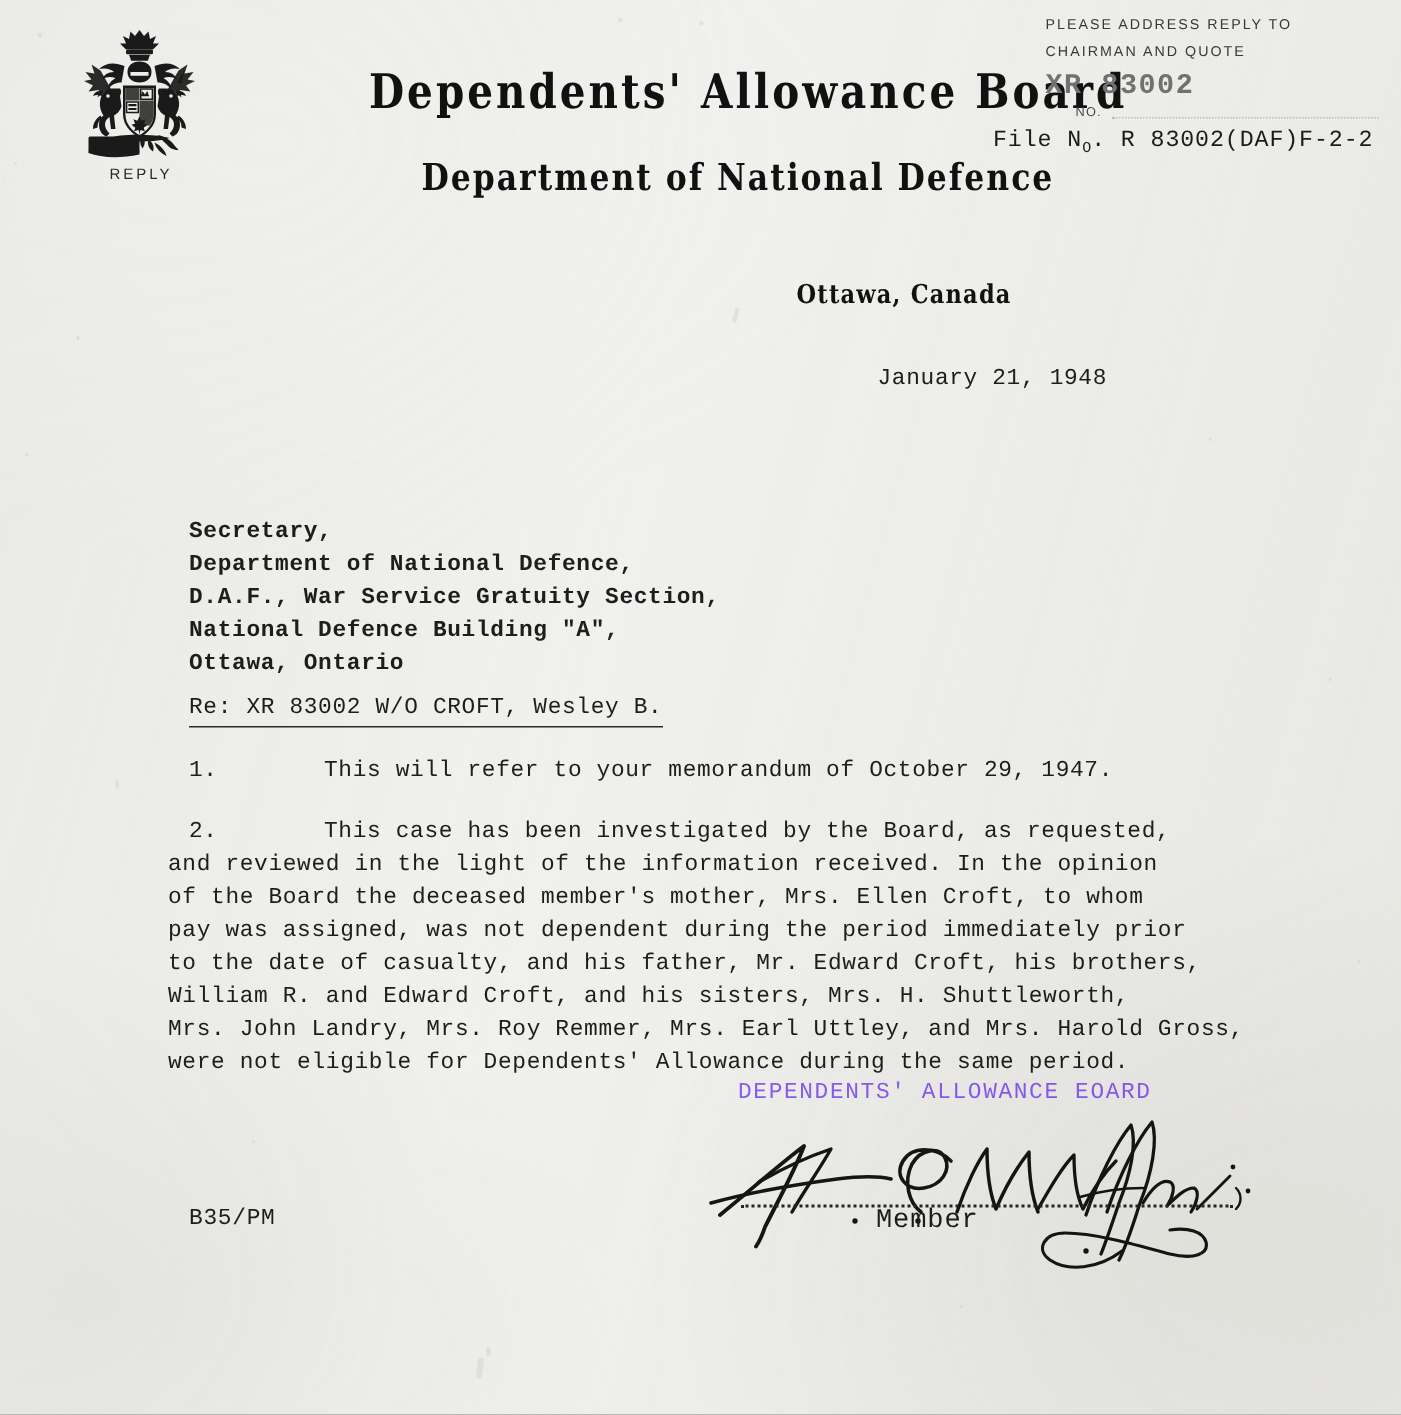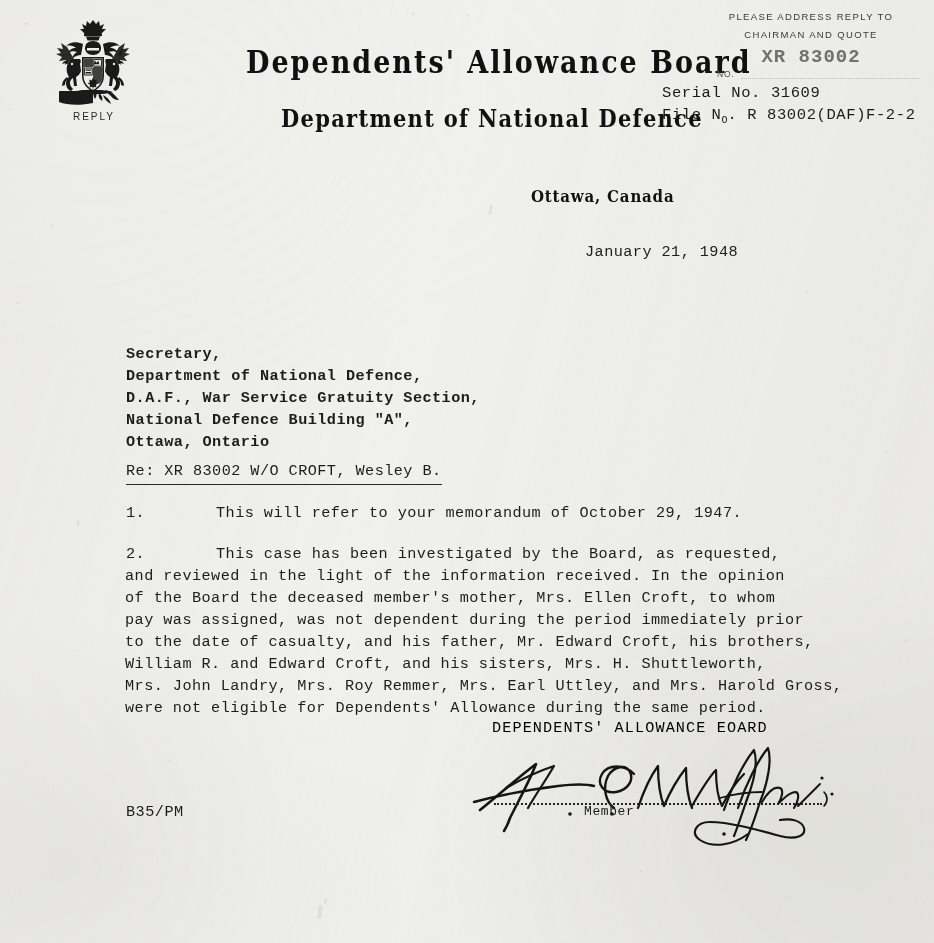--- a/index.html
+++ b/index.html
@@ -100,21 +100,21 @@
     transform: scaleY(1.16);
     transform-origin: left top;
   }
 
   
   #reply-block {
     position: absolute;
     left: 697px;
     top: 8px;
     width: 228px;
-    text-align: center;
+    text-align: left;
     font-family: "Liberation Sans", sans-serif;
     color: #3a3a3a;
   }
   .reply-small {
     font-size: 9.5px;
     letter-spacing: 1.35px;
     line-height: 18px;
     white-space: nowrap;
   }
   #reply-number {
@@ -178,31 +178,31 @@
     left: 126px;
     top: 460px;
     padding-bottom: 2px;
     border-bottom: 1.6px solid #2a2a2a;
     display: inline-block;
   }
   #para-1-num { left: 126px; top: 502px; }
   #para-1-text { left: 216px; top: 502px; }
   #para-2-num { left: 126px; top: 543px; }
   #para-2-first { left: 216px; top: 543px; }
-  #para-2-rest { left: 125px; top: 565px; }
+  #para-2-rest { left: 112px; top: 565px; }
 
   
   #sign-org {
     position: absolute;
     left: 492px;
     top: 719px;
     font-size: 15.2px;
     letter-spacing: 1.1px;
     white-space: nowrap;
-    color: #000000;
+    color: #8b5cf6;
     text-align: right;
   }
   #signature {
     position: absolute;
     left: 462px;
     top: 736px;
     width: 420px;
     height: 110px;
     pointer-events: none;
   }
@@ -210,21 +210,21 @@
     position: absolute;
     left: 494px;
     top: 803px;
     width: 328px;
     border-top: 2px dotted #262626;
   }
   #sign-role {
     position: absolute;
     left: 584px;
     top: 804px;
-    font-size: 13px;
+    font-size: 18px;
     letter-spacing: .6px;
     white-space: nowrap;
     color: #1d1d1d;
   }
   #file-ref {
     position: absolute;
     left: 126px;
     top: 803px;
     font-size: 15.2px;
     letter-spacing: .5px;
@@ -302,21 +302,20 @@
     <div class="reply-small">PLEASE ADDRESS REPLY TO</div>
     <div class="reply-small">CHAIRMAN AND QUOTE</div>
     <div id="reply-number">XR 83002</div>
     <div id="no-row">
       <span id="no-label">NO.</span>
       <span id="no-rule"></span>
     </div>
   </div>
 
   <div id="serial-block">
-    <div>Serial No. 31609</div>
     <div><span>File N</span><span class="sup-o">O</span><span>. R 83002(DAF)F-2-2</span></div>
   </div>
 
   <div class="typed" id="date-line">January 21, 1948</div>
 
   <div class="typed" id="address-block">Secretary,
 Department of National Defence,
 D.A.F., War Service Gratuity Section,
 National Defence Building "A",
 Ottawa, Ontario</div>

